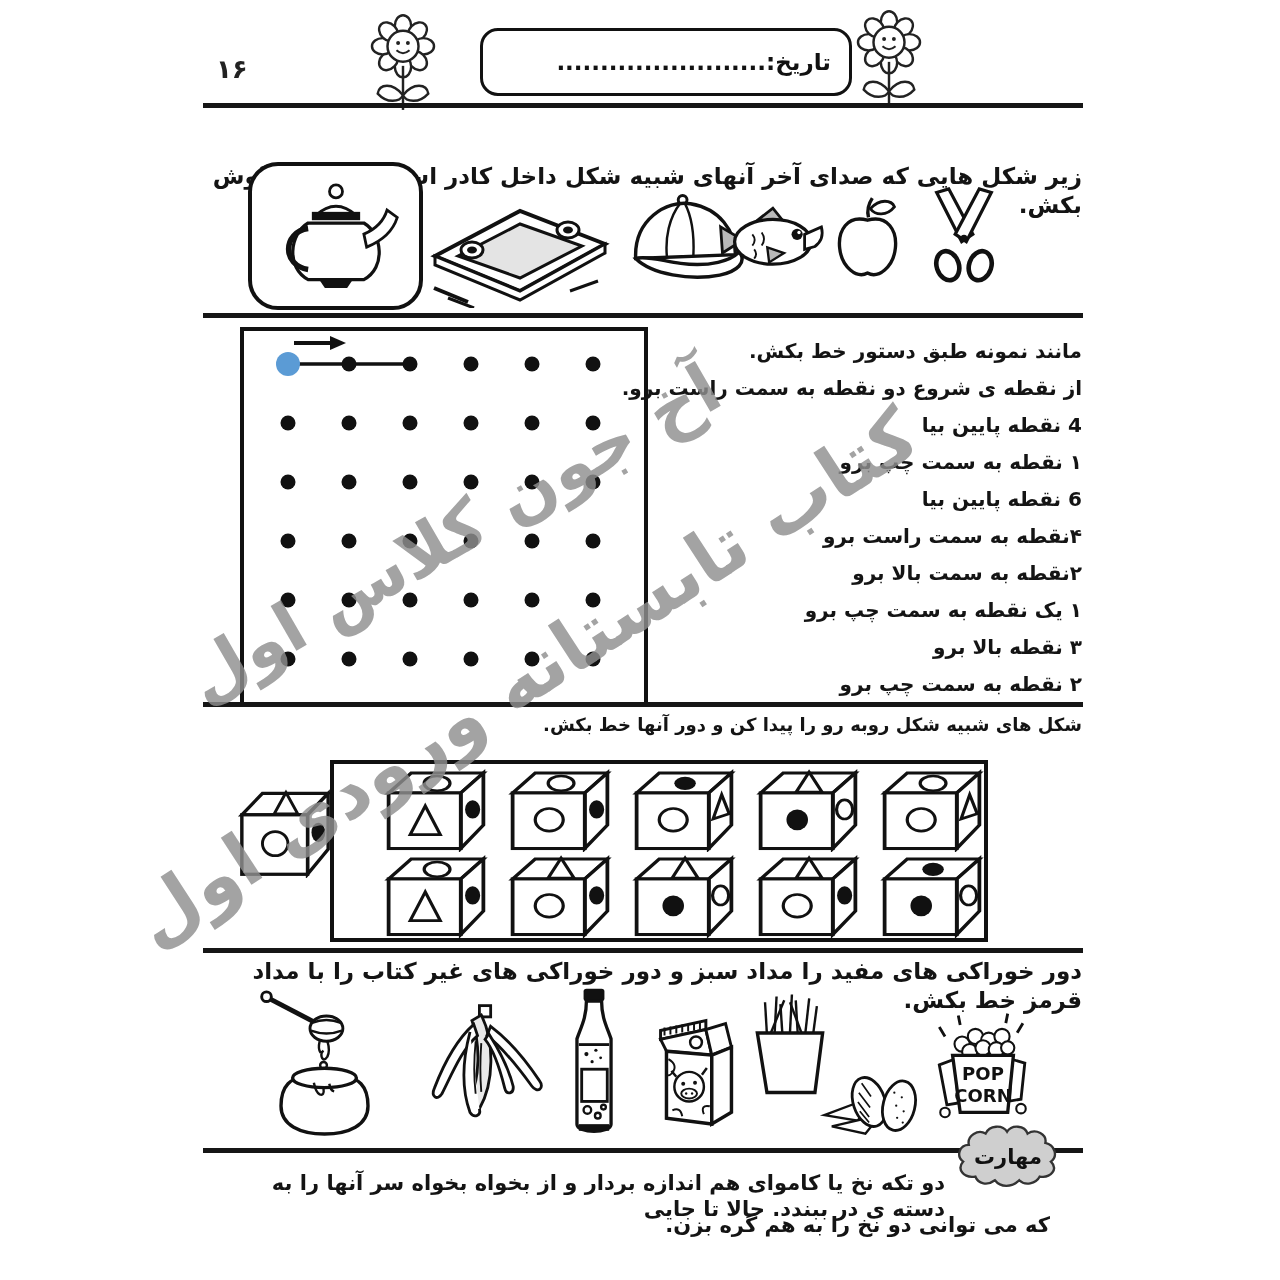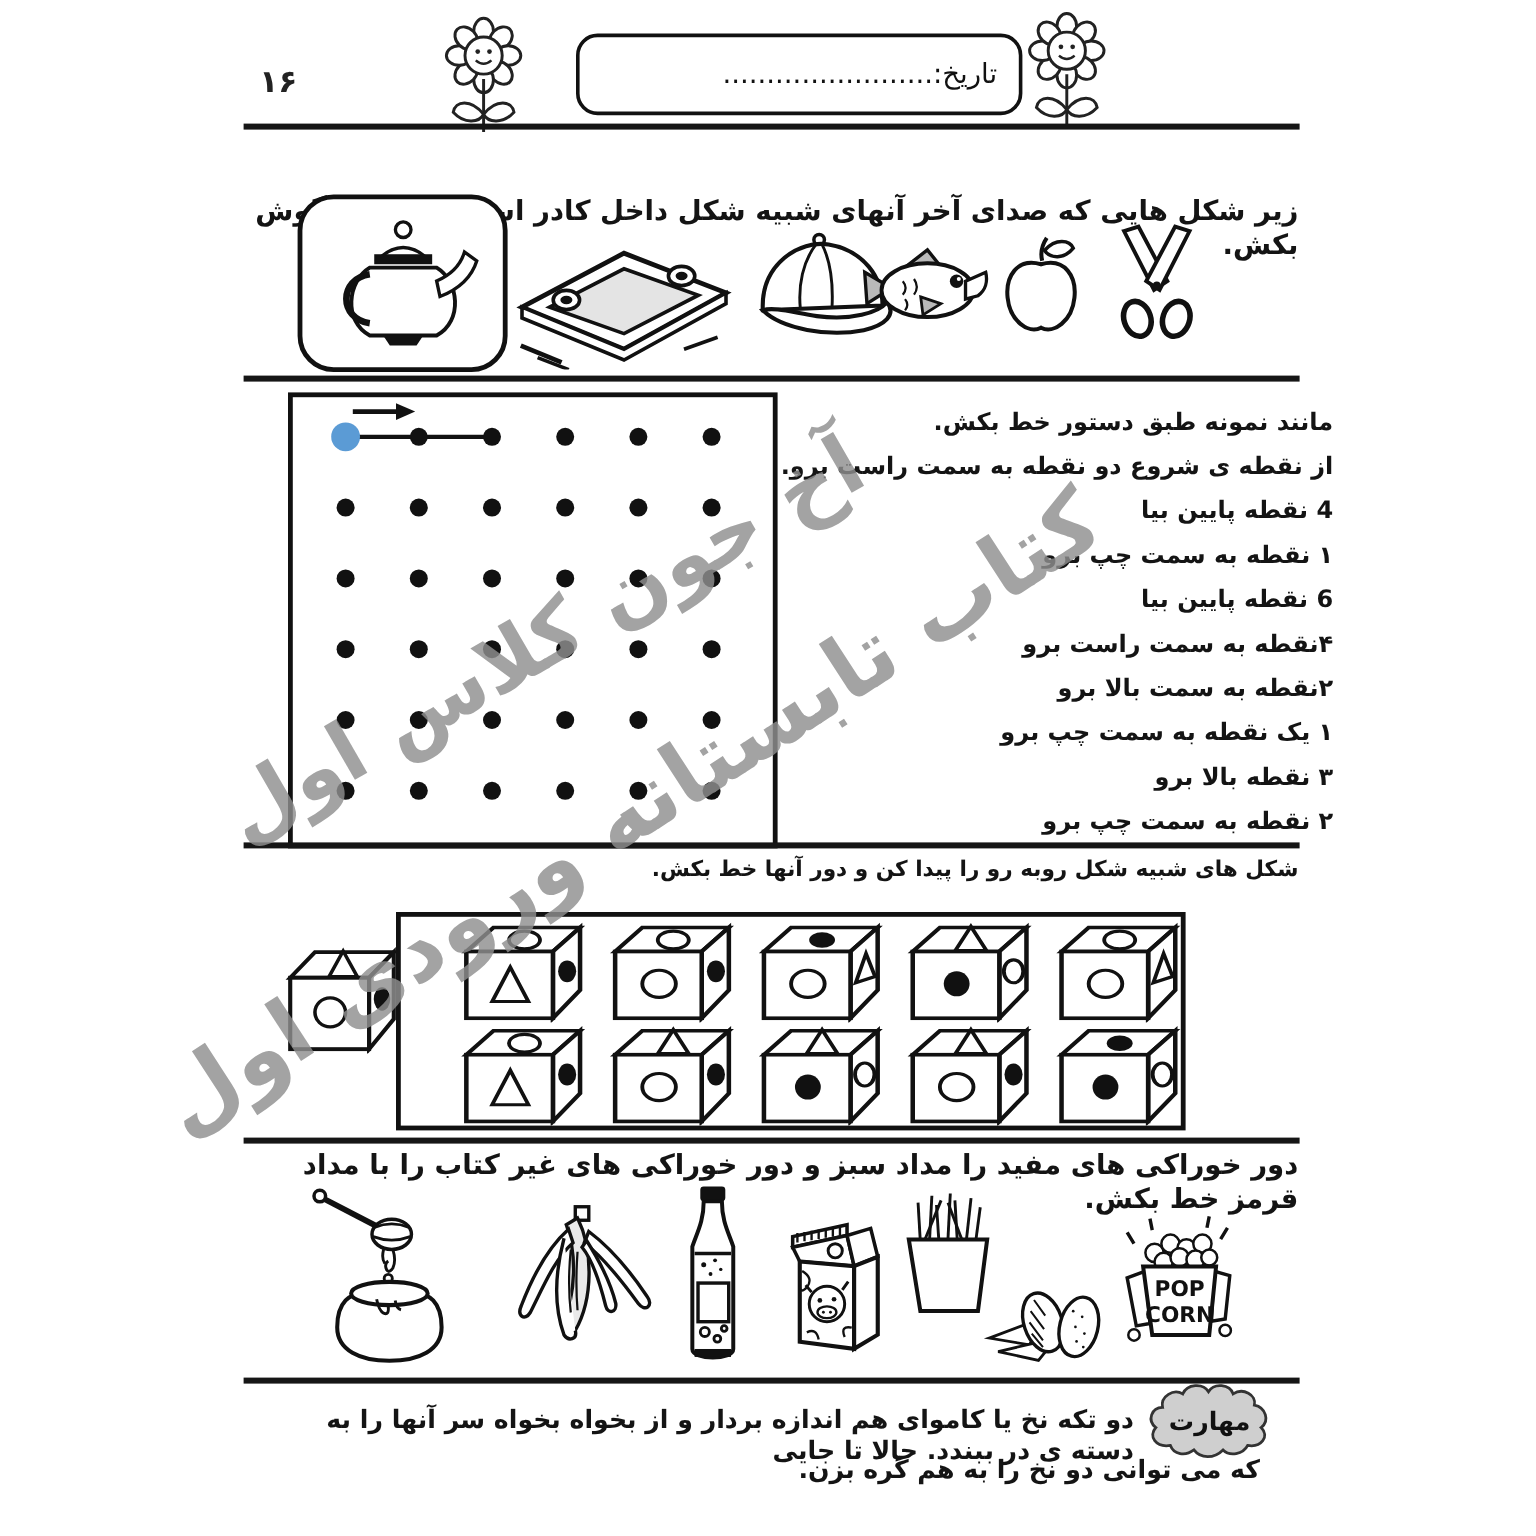--- a/index.html
+++ b/index.html
@@ -4,21 +4,21 @@
 <style>
   html,body{margin:0;padding:0;background:#f2f2f2;}
   .page{position:relative;width:1280px;height:1280px;background:#fff;overflow:hidden;
         font-family:"DejaVu Sans",sans-serif;color:#111;}
   .abs{position:absolute;}
   .txt{color:#141414;font-weight:bold;direction:rtl;text-align:right;line-height:1.25;}
   .rule{position:absolute;background:#161616;height:5px;}
   .pagenum{font-size:26px;font-weight:bold;color:#222;}
   .datebox{position:absolute;border:3.5px solid #111;border-radius:18px;display:flex;
            align-items:center;justify-content:flex-start;direction:rtl;padding:0 18px;
-           font-weight:normal;font-size:23px;letter-spacing:1px;}
+           font-weight:bold;font-size:23px;letter-spacing:1px;}
   .teapot-box{position:absolute;border:4px solid #111;border-radius:30px;display:flex;
               align-items:center;justify-content:center;background:#fff;}
   .grid-box{position:absolute;border:4px solid #111;background:#fff;}
   .s2-lines{position:absolute;direction:rtl;}
   .s2-line{font-size:20px;font-weight:bold;text-align:right;direction:rtl;line-height:37px;
            white-space:nowrap;color:#141414;}
   .cube-frame{position:absolute;border:4px solid #111;background:#fff;
               display:flex;flex-direction:column;justify-content:space-around;
               padding:2px 8px 4px 46px;box-sizing:border-box;}
   .cube-row{display:flex;flex-direction:row;gap:12px;align-items:center;}
@@ -186,21 +186,21 @@
           <circle cx="105" cy="328" r="7.5" fill="#111"></circle>
           <circle cx="166" cy="328" r="7.5" fill="#111"></circle>
           <circle cx="227" cy="328" r="7.5" fill="#111"></circle>
           <circle cx="288" cy="328" r="7.5" fill="#111"></circle>
           <circle cx="349" cy="328" r="7.5" fill="#111"></circle>
           <circle cx="44" cy="33" r="12" fill="#5b9bd5"></circle>
         </svg>
       </div>
   </div>
 
-  <div class="s2-lines" id="s2-lines" style="left:648px;top:333px;width:434px;padding-left:29px;">
+  <div class="s2-lines" id="s2-lines" style="left:648px;top:333px;width:434px;">
       <div class="s2-line">مانند نمونه طبق دستور خط بکش.</div>
       <div class="s2-line">از نقطه ی شروع دو نقطه به سمت راست برو.</div>
       <div class="s2-line">4 نقطه پایین بیا</div>
       <div class="s2-line">۱ نقطه به سمت چپ برو</div>
       <div class="s2-line">6 نقطه پایین بیا</div>
       <div class="s2-line">۴نقطه به سمت راست برو</div>
       <div class="s2-line">۲نقطه به سمت بالا برو</div>
       <div class="s2-line">۱ یک نقطه به سمت چپ برو</div>
       <div class="s2-line">۳ نقطه بالا برو</div>
       <div class="s2-line">۲ نقطه به سمت چپ برو</div>
@@ -434,21 +434,21 @@
     </g>
     <polygon points="28,52 92,52 86,112 36,112" fill="#fff" stroke="#111" stroke-width="3.5"></polygon>
     <text x="60" y="78" text-anchor="middle" font-size="19" font-weight="bold" fill="#111">POP</text>
     <text x="60" y="101" text-anchor="middle" font-size="19" font-weight="bold" fill="#111">CORN</text>
     <circle cx="20" cy="112" r="5" fill="#fff" stroke="#111" stroke-width="2.2"></circle>
     <circle cx="100" cy="108" r="5" fill="#fff" stroke="#111" stroke-width="2.2"></circle>
   </svg>
 
   <div class="rule" style="left:203px;top:1148px;width:880px;"></div>
 
-  <div class="cloud-wrap" style="left:952px;top:1150px;width:112px;height:68px;">
+  <div class="cloud-wrap" style="left:952px;top:1122px;width:112px;height:68px;">
     <svg width="112" height="68" viewBox="0 0 120 72">
       <path d="M25,58 C12,60 5,50 12,42 C4,36 8,24 18,24 C16,14 28,7 36,12 C40,3 54,2 59,10
                C64,2 78,3 81,12 C90,6 102,13 100,22 C110,24 114,36 106,42 C114,50 106,60 94,58
                C90,66 78,68 72,62 C64,70 52,70 46,62 C38,68 28,66 25,58 Z" fill="#cfcfcf" stroke="#333" stroke-width="2.5"></path>
     </svg>
     <div class="cloud-label">مهارت</div>
   </div>
 
   <div class="abs txt" style="left:250px;top:1170px;width:695px;font-size:21px;">دو تکه نخ یا کاموای هم اندازه بردار و از بخواه بخواه سر آنها را به دسته ی در ببندد. حالا تا جایی</div>
   <div class="abs txt" style="left:205px;top:1212px;width:845px;font-size:21px;">که می توانی دو نخ را به هم گره بزن.</div>

